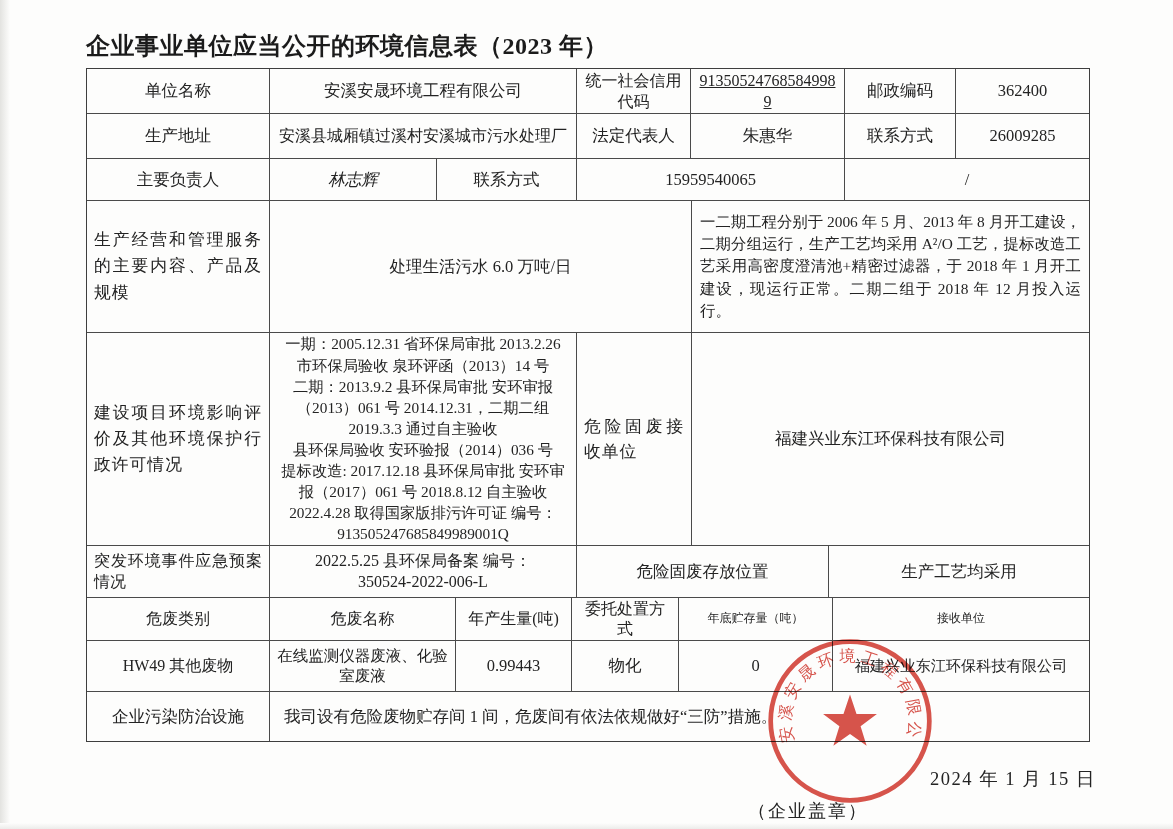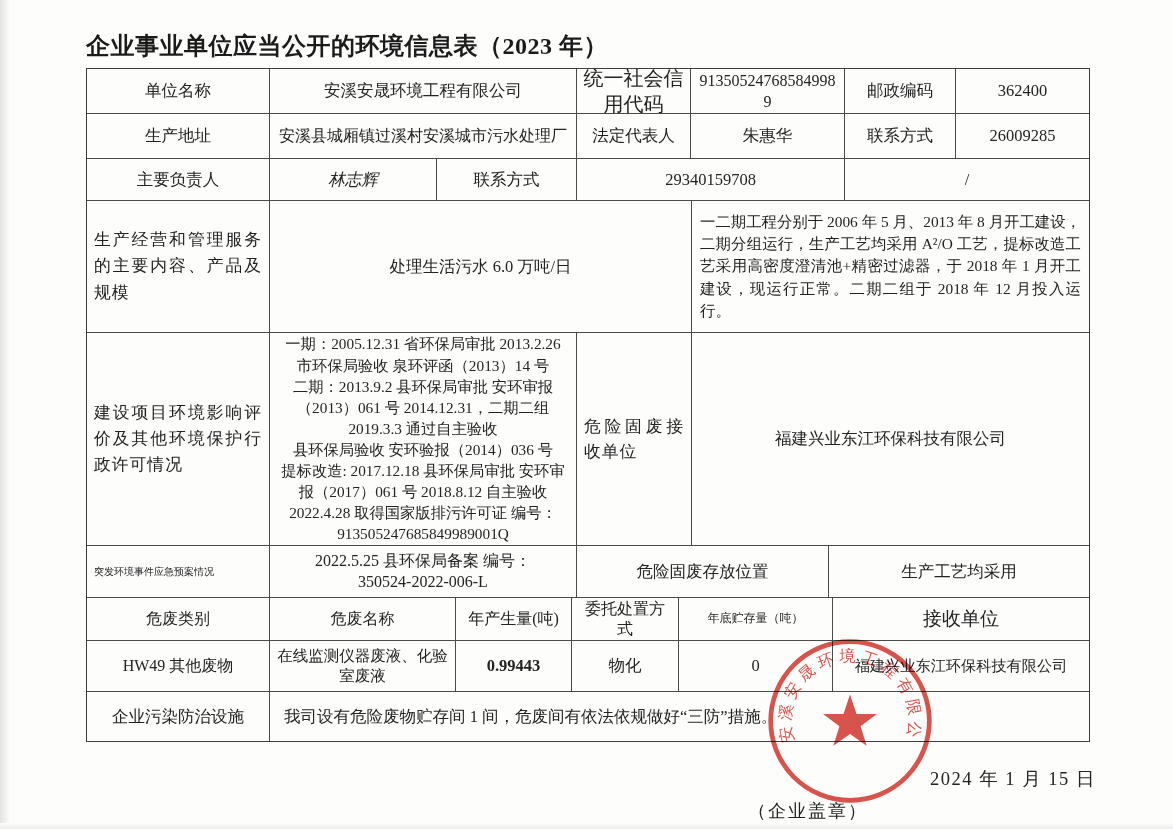--- a/index.html
+++ b/index.html
@@ -64,40 +64,40 @@
 </head>
 <body>
 
 <div class="doc-title">企业事业单位应当公开的环境信息表（2023 年）</div>
 
 <div class="env-table">
 
   <div class="row" style="height:45px;">
     <div class="cell" style="flex:0 0 183px;">单位名称</div>
     <div class="cell" style="flex:0 0 307px;">安溪安晟环境工程有限公司</div>
-    <div class="cell" style="flex:0 0 114px;padding:2px 4px;font-size:20px;">统一社会信用代码</div>
-    <div class="cell break" style="flex:0 0 154px;font-size:16px;">913505247685849989</div>
+    <div class="cell" style="flex:0 0 114px;padding:2px 4px;font-size:16px;">统一社会信用代码</div>
+    <div class="cell break" style="flex:0 0 154px;font-size:16px;text-decoration:underline;">913505247685849989</div>
     <div class="cell" style="flex:0 0 111px;padding:2px 4px;">邮政编码</div>
     <div class="cell last">362400</div>
   </div>
 
   <div class="row" style="height:45px;">
     <div class="cell" style="flex:0 0 183px;">生产地址</div>
     <div class="cell" style="flex:0 0 307px;font-size:16px;line-height:1.2;">安溪县城厢镇过溪村安溪城市污水处理厂</div>
     <div class="cell" style="flex:0 0 114px;padding:2px 4px;">法定代表人</div>
     <div class="cell" style="flex:0 0 154px;">朱惠华</div>
     <div class="cell" style="flex:0 0 111px;padding:2px 4px;">联系方式</div>
     <div class="cell last">26009285</div>
   </div>
 
   <div class="row" style="height:42px;">
     <div class="cell" style="flex:0 0 183px;">主要负责人</div>
     <div class="cell" style="flex:0 0 167px;font-style:italic;">林志辉</div>
     <div class="cell" style="flex:0 0 140px;">联系方式</div>
-    <div class="cell" style="flex:0 0 268px;">29340159708</div>
+    <div class="cell" style="flex:0 0 268px;">15959540065</div>
     <div class="cell last">/</div>
   </div>
 
   <div class="row" style="height:132px;">
     <div class="cell leftjust" style="flex:0 0 183px;font-size:16.8px;line-height:1.55;letter-spacing:1px;">生产经营和管理服务的主要内容、产品及规模</div>
     <div class="cell" style="flex:0 0 422px;">处理生活污水 6.0 万吨/日</div>
     <div class="cell last para">一二期工程分别于 2006 年 5 月、2013 年 8 月开工建设，二期分组运行，生产工艺均采用 A²/O 工艺，提标改造工艺采用高密度澄清池+精密过滤器，于 2018 年 1 月开工建设，现运行正常。二期二组于 2018 年 12 月投入运行。</div>
   </div>
 
   <div class="row" style="height:213px;">
@@ -110,40 +110,40 @@
 县环保局验收 安环验报（2014）036 号
 提标改造: 2017.12.18 县环保局审批 安环审
 报（2017）061 号 2018.8.12 自主验收
 2022.4.28 取得国家版排污许可证 编号：
 913505247685849989001Q</div>
     <div class="cell leftjust" style="flex:0 0 115px;font-size:16.8px;line-height:1.5;letter-spacing:1px;">危险固废接收单位</div>
     <div class="cell last">福建兴业东江环保科技有限公司</div>
   </div>
 
   <div class="row" style="height:52px;">
-    <div class="cell leftjust" style="flex:0 0 183px;font-size:10px;line-height:1.3;">突发环境事件应急预案情况</div>
+    <div class="cell leftjust" style="flex:0 0 183px;font-size:16px;line-height:1.3;">突发环境事件应急预案情况</div>
     <div class="cell pre" style="flex:0 0 307px;font-size:16px;line-height:1.3;">2022.5.25 县环保局备案 编号：
 350524-2022-006-L</div>
     <div class="cell" style="flex:0 0 252px;">危险固废存放位置</div>
     <div class="cell last">生产工艺均采用</div>
   </div>
 
   <div class="row" style="height:43px;">
     <div class="cell" style="flex:0 0 183px;font-size:16px;">危废类别</div>
     <div class="cell" style="flex:0 0 186px;font-size:16px;">危废名称</div>
     <div class="cell" style="flex:0 0 116px;font-size:16px;padding:2px 3px;">年产生量(吨)</div>
     <div class="cell" style="flex:0 0 107px;font-size:16px;padding:2px 6px;line-height:1.25;">委托处置方式</div>
     <div class="cell" style="flex:0 0 154px;font-size:12px;padding:2px 3px;">年底贮存量（吨）</div>
-    <div class="cell last" style="font-size:19px;text-align:right;">接收单位</div>
+    <div class="cell last" style="font-size:12px;text-align:right;">接收单位</div>
   </div>
 
   <div class="row" style="height:51px;">
     <div class="cell" style="flex:0 0 183px;font-size:16px;">HW49 其他废物</div>
     <div class="cell" style="flex:0 0 186px;font-size:15.5px;line-height:1.3;">在线监测仪器废液、化验室废液</div>
-    <div class="cell" style="flex:0 0 116px;font-weight:bold;">0.99443</div>
+    <div class="cell" style="flex:0 0 116px;">0.99443</div>
     <div class="cell" style="flex:0 0 107px;">物化</div>
     <div class="cell" style="flex:0 0 154px;">0</div>
     <div class="cell last" style="font-size:15.2px;padding:2px 3px;">福建兴业东江环保科技有限公司</div>
   </div>
 
   <div class="row" style="height:49px;">
     <div class="cell" style="flex:0 0 183px;">企业污染防治设施</div>
     <div class="cell last leftplain" style="padding-left:14px;">我司设有危险废物贮存间 1 间，危废间有依法依规做好“三防”措施。</div>
   </div>
 

